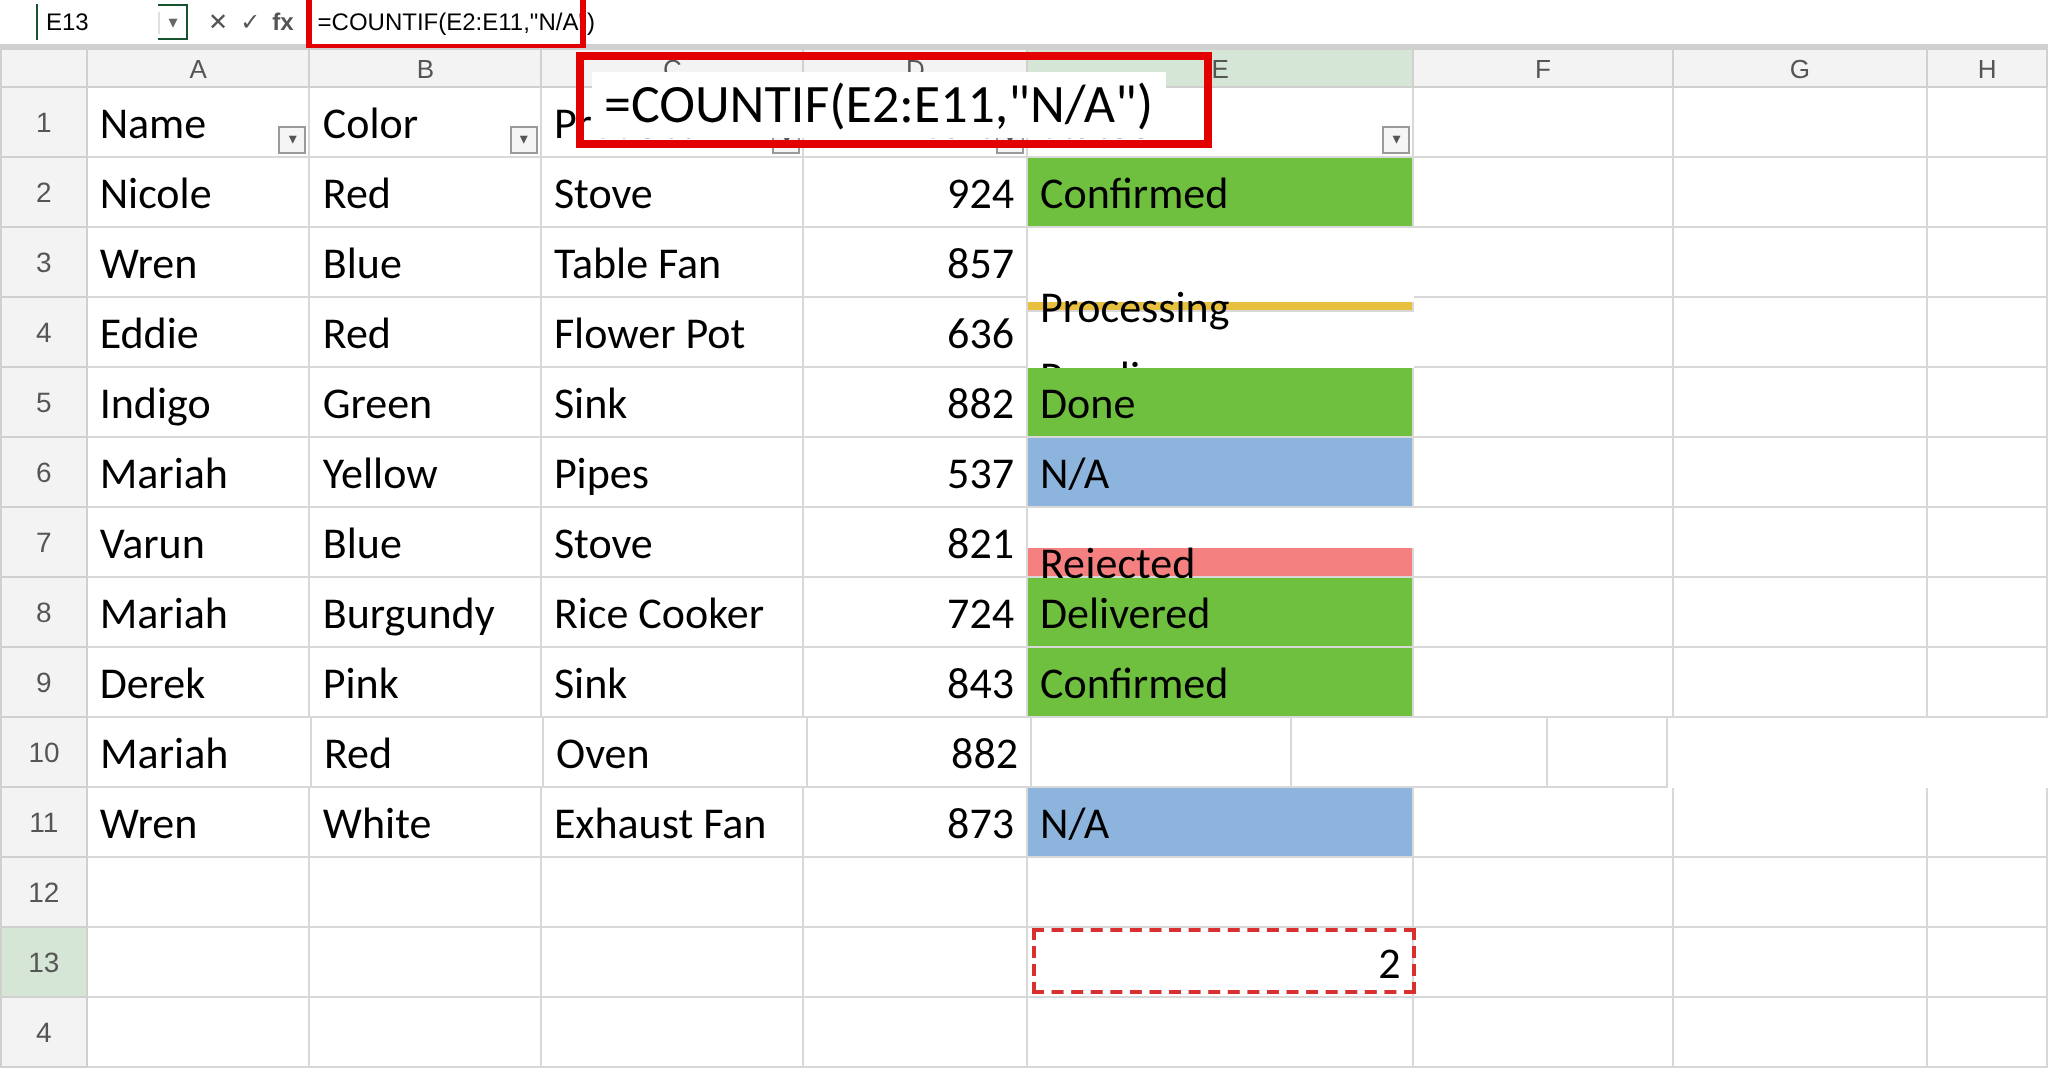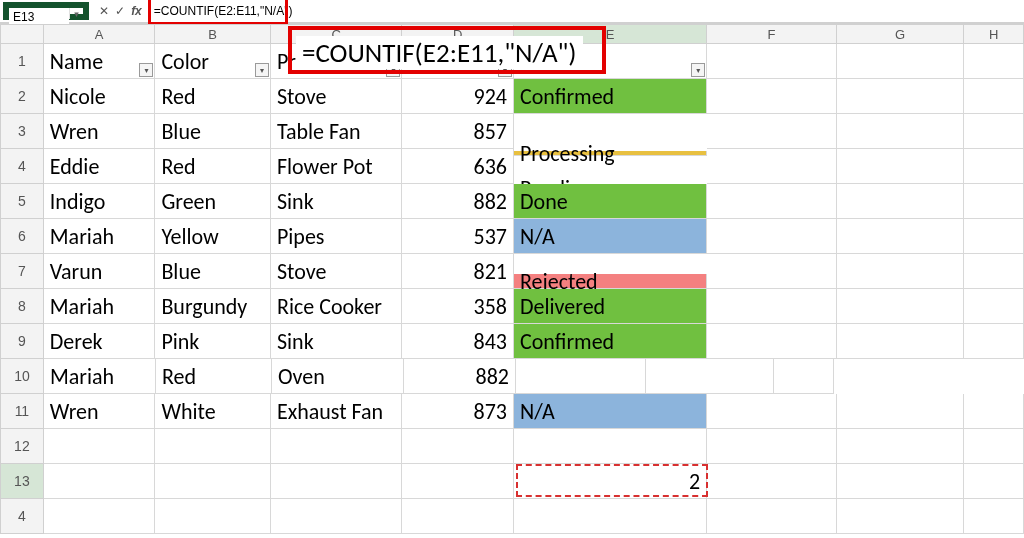--- a/index.html
+++ b/index.html
@@ -17,23 +17,23 @@
   .formula-bar {
     display: flex;
     align-items: stretch;
     height: 24px;
     border-bottom: 2px solid #d0d0d0;
     font-size: 12px;
     background: #fff;
   }
   .namebox-wrap {
     display: flex;
-    align-items: flex-start;
-    border: 6px solid #14532d;
-    margin: 2px 4px 2px 3px;
+    align-items: center;
+    border: 1px solid #14532d;
+    margin: 2px 4px 2px 18px;
   }
   .namebox {
     width: 60px;
     padding: 0 4px;
     line-height: 18px;
     font-family: Arial, sans-serif;
     background: #fff;
   }
   .namebox-dd {
     width: 14px;
@@ -50,21 +50,20 @@
     gap: 6px;
     padding: 0 6px;
     color: #555;
     font-family: Arial, sans-serif;
   }
   .fx-btns span {
     font-size: 12px;
     cursor: default;
   }
   .fx-label {
-    font-style: italic;
     font-weight: bold;
     font-size: 12px;
     text-align: right;
   }
   .formula-input-wrap {
     position: relative;
     flex: 1;
   }
   .formula-input {
     position: absolute;
@@ -336,21 +335,21 @@
         <div class="cell wE st-red">Rejected</div>
         <div class="cell wF"></div>
         <div class="cell wG"></div>
         <div class="cell wH"></div>
       </div>
       <div class="row">
         <div class="rowh">8</div>
         <div class="cell wA">Mariah</div>
         <div class="cell wB">Burgundy</div>
         <div class="cell wC">Rice Cooker</div>
-        <div class="cell wD num">358</div>
+        <div class="cell wD num">724</div>
         <div class="cell wE st-green">Delivered</div>
         <div class="cell wF"></div>
         <div class="cell wG"></div>
         <div class="cell wH"></div>
       </div>
       <div class="row">
         <div class="rowh">9</div>
         <div class="cell wA">Derek</div>
         <div class="cell wB">Pink</div>
         <div class="cell wC">Sink</div>

